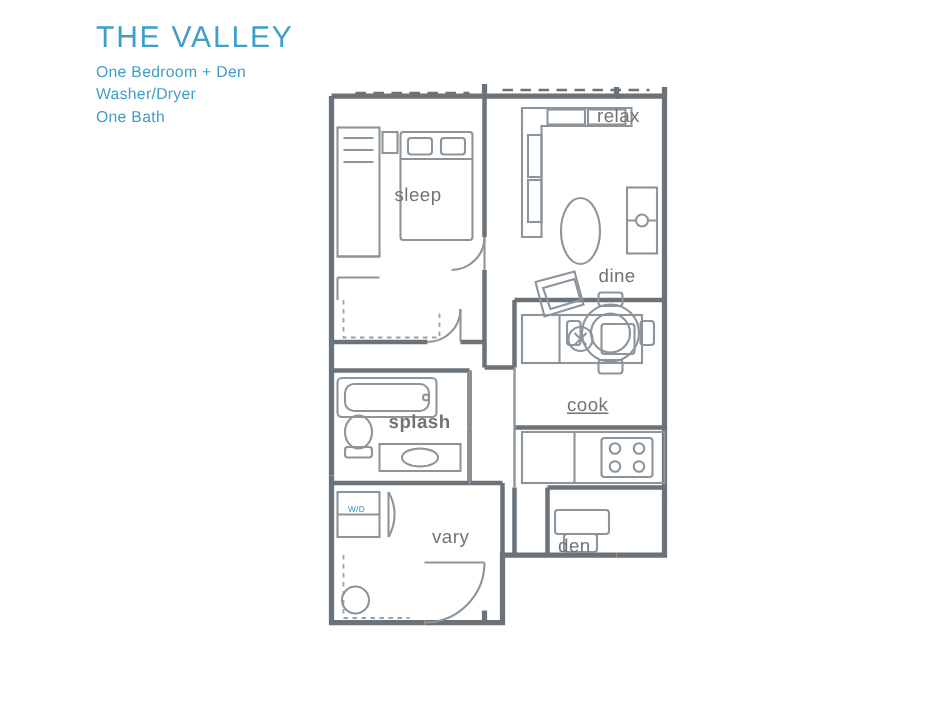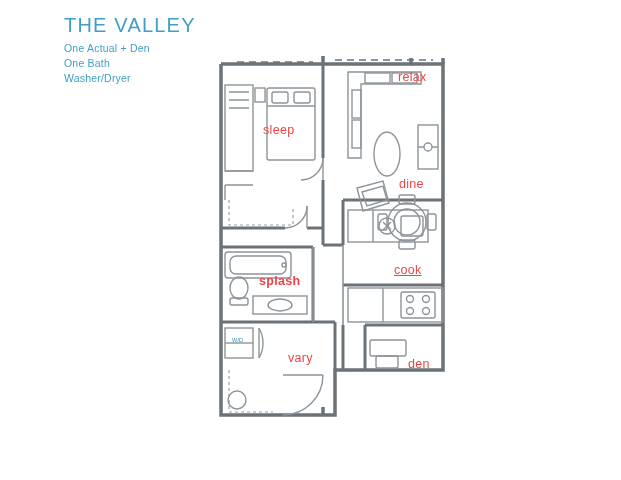--- a/index.html
+++ b/index.html
@@ -63,51 +63,51 @@
     height: 385px;
   }
   #floorplan svg {
     display: block;
   }
 
   
   .room-label {
     position: absolute;
     font-size: 12.5px;
-    color: #ef4444;
+    color: #737373;
     letter-spacing: 0.3px;
     white-space: nowrap;
   }
   .label-relax { left: 398px; top: 70px; }
   .label-sleep { left: 263px; top: 113px; margin-top: 10px; }
   .label-dine  { left: 399px; top: 177px; }
-  .label-cook  { left: 394px; top: 263px; text-decoration: underline; }
+  .label-cook  { left: 378px; top: 263px; text-decoration: underline; }
   .label-splash{ left: 259px; top: 274px; font-weight: bold; }
   .label-entry { left: 288px; top: 351px; }
-  .label-den   { left: 408px; top: 357px; }
+  .label-den   { left: 372px; top: 357px; }
 
   .wd-label {
     position: absolute;
     left: 232px;
     top: 337px;
     font-size: 5.5px;
     color: #2f93c4;
     letter-spacing: 0.2px;
   }
 </style>
 </head>
 <body>
 
 <div id="page">
 
   <div id="title-block">
     <div id="plan-title">THE VALLEY</div>
-    <div class="subline">One Actual + Den</div>
+    <div class="subline">One Bedroom + Den</div>
+    <div class="subline">Washer/Dryer</div>
     <div class="subline">One Bath</div>
-    <div class="subline">Washer/Dryer</div>
   </div>
 
 
   <div id="floorplan">
     <svg width="275" height="385" viewBox="0 0 275 385" xmlns="http://www.w3.org/2000/svg">
       <g fill="none" stroke="#6b7278" stroke-width="3.5">
 
         <path d="M6 24 L108 24 L108 16 L108 24 L196 24 L196 18"></path>
 
         <path d="M6 24 L6 277"></path>

